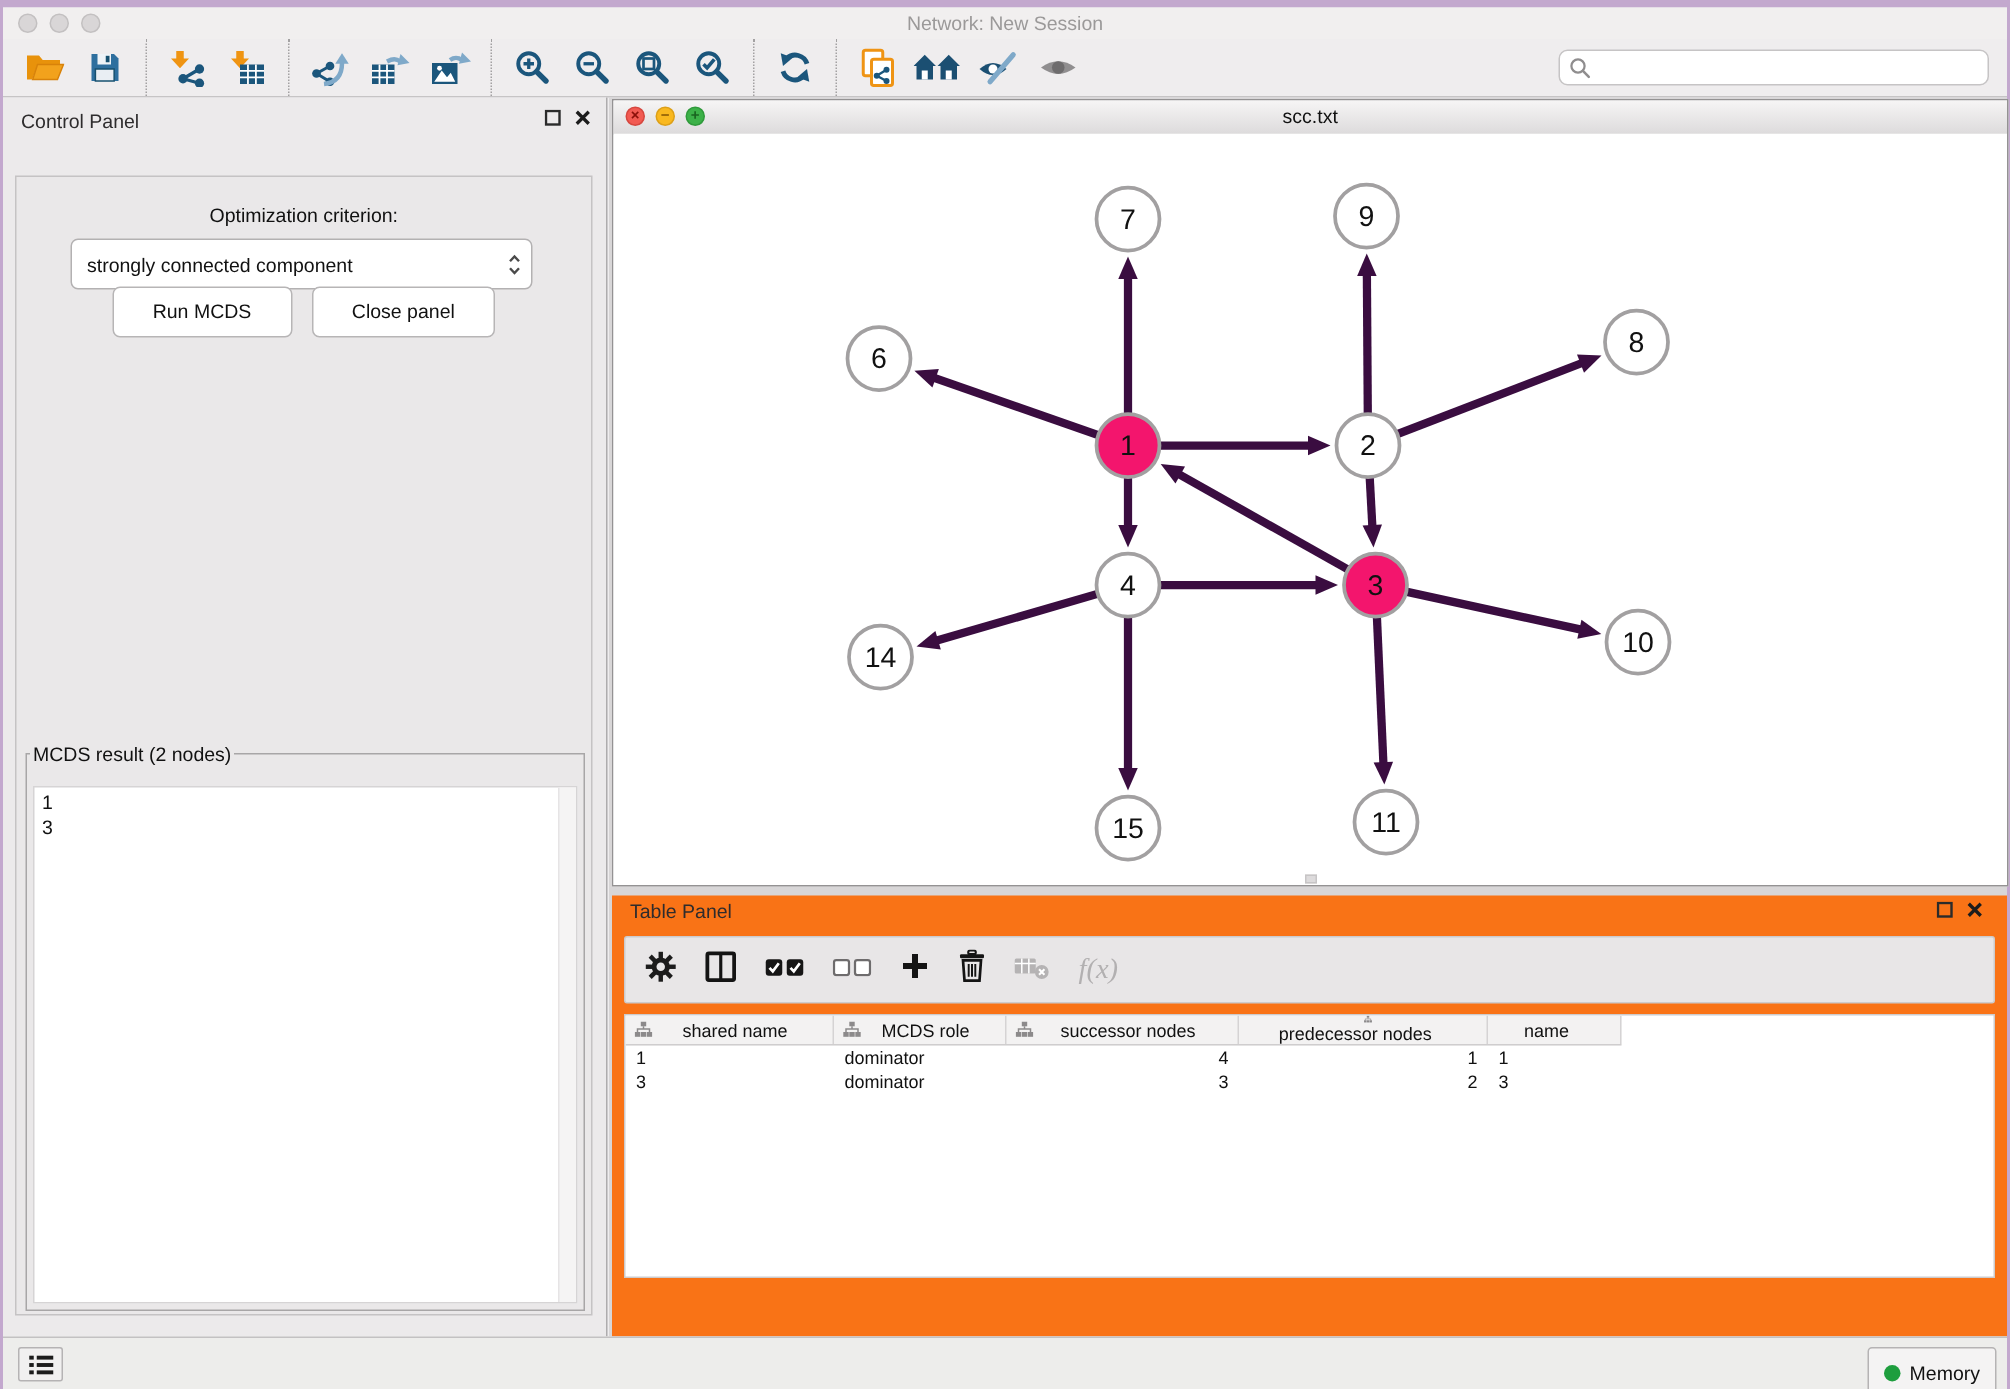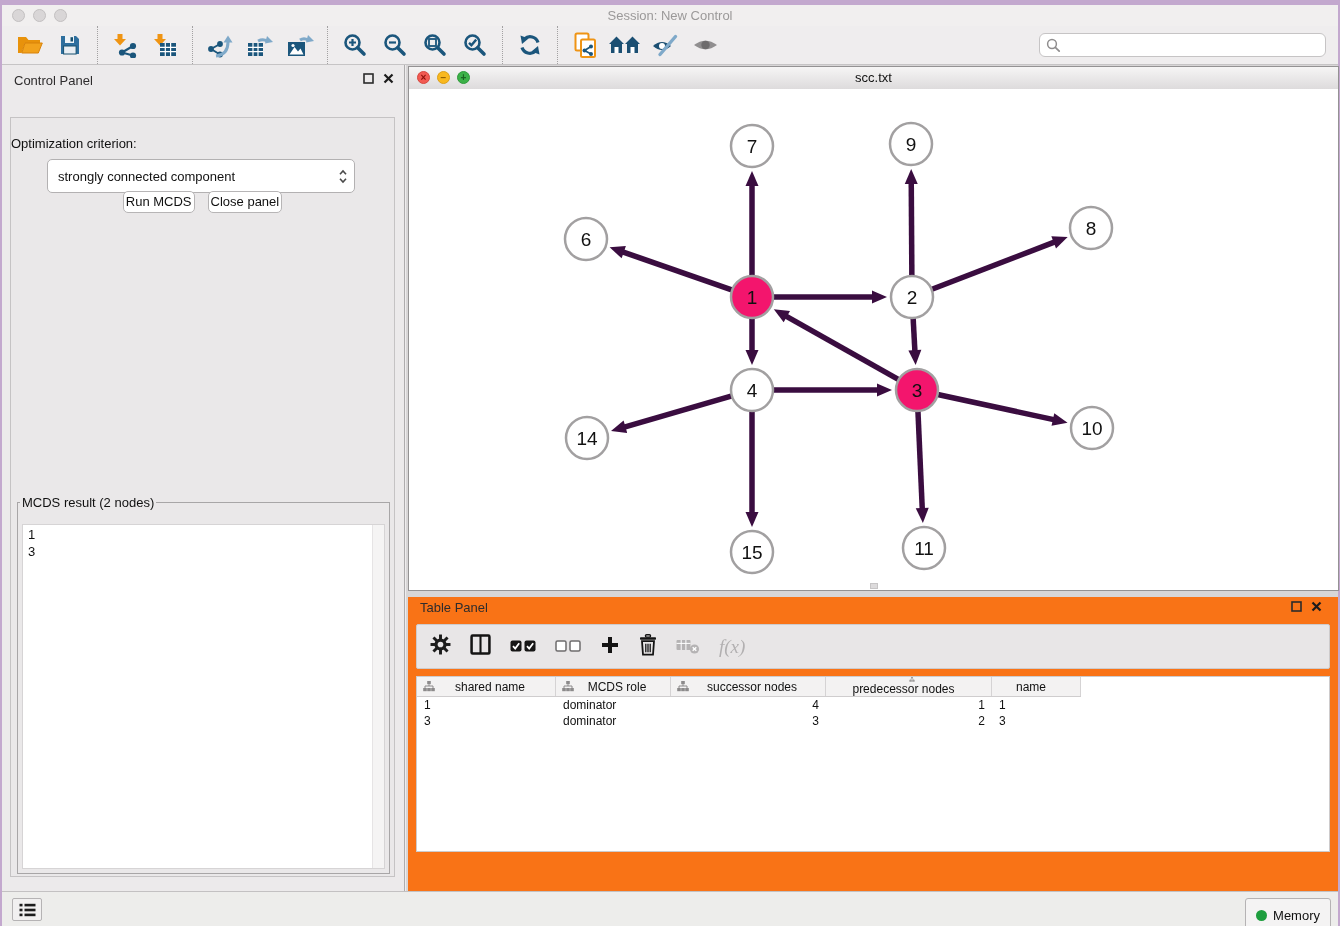--- a/index.html
+++ b/index.html
@@ -26,25 +26,25 @@
   
   .control-panel{position:absolute;left:0;top:0;width:403px;bottom:0;background:#eceaeb;border-right:1px solid #aeacad;box-sizing:border-box;}
   .cp-header{position:relative;height:30px;}
   .cp-title{position:absolute;left:12px;top:8px;font-size:13px;color:#2e2c2d;}
   .panel-btns{position:absolute;right:10px;top:8px;display:flex;gap:9px;align-items:center;}
   .cp-tabs{position:absolute;top:34px;left:0;right:0;display:flex;justify-content:center;z-index:2;}
   .cp-tab{height:19px;line-height:19px;padding:0 13px;font-size:13px;background:#fff;border:1px solid #b9b7b8;border-left:none;color:#1a1a1a;cursor:default;}
   .cp-tab:first-child{border-left:1px solid #b9b7b8;border-radius:3px 0 0 0;}
   .cp-tab.active{background:#e7e5e6;color:#adb2b8;border-color:#c9c7c8;border-bottom:1px solid #e7e5e6;border-radius:0 4px 0 0;}
   .cp-content{position:absolute;left:8px;right:9px;top:52px;bottom:14px;border:1px solid #c5c3c4;background:#eae8e9;}
-  .opt-label{position:absolute;top:18px;left:0;right:0;font-size:13px;color:#111;}
+  .opt-label{position:absolute;top:18px;left:0;right:0;text-align:center;font-size:13px;color:#111;}
   .dropdown{position:absolute;left:36px;right:39px;top:41px;height:34px;background:#fff;border:1px solid #b3b1b2;border-radius:5px;display:flex;align-items:center;box-sizing:border-box;padding:0 6px 0 10px;font-size:13px;color:#111;}
   .dropdown .dd-label{flex:1;}
   .cp-buttons{position:absolute;top:73px;left:0;right:0;display:flex;justify-content:center;gap:13px;}
-  .btn{height:22px;line-height:20px;padding:0 2px;background:#fff;border:1px solid #b7b5b6;border-radius:5px;font-size:13px;color:#111;box-sizing:border-box;}
+  .btn{height:34px;line-height:20px;padding:0 26px;background:#fff;border:1px solid #b7b5b6;border-radius:5px;font-size:13px;color:#111;box-sizing:border-box;}
   .result-box{position:absolute;left:6px;width:371px;top:377px;bottom:2px;border:1px solid #a8a6a7;margin:0;padding:0;background:#eae8e9;}
   .result-box legend{font-size:13px;color:#111;margin-left:2px;padding:0 2px;}
   .result-inner{position:absolute;left:4px;right:4px;top:14px;bottom:4px;background:#fff;border:1px solid #d6d4d5;}
   .result-track{position:absolute;right:0;top:0;bottom:0;width:11px;background:#f5f4f4;border-left:1px solid #e6e4e5;}
   .result-lines{padding:1px 5px;font-size:13px;line-height:17px;color:#111;}
 
   
   .net-frame{position:absolute;left:406px;top:1px;width:931px;height:525px;border:1px solid #949293;box-sizing:border-box;background:#fff;}
   .net-titlebar{height:22px;background:linear-gradient(#f6f5f5,#dddbdc);border-bottom:1px solid #a9a7a8;position:relative;}
   .net-traffic{position:absolute;left:8px;top:4px;display:flex;gap:7px;}
@@ -86,21 +86,21 @@
 <body>
 
 <div class="app">
 
   <div class="titlebar">
     <div class="traffic">
       <span class="dot"></span>
       <span class="dot"></span>
       <span class="dot"></span>
     </div>
-    <div class="title-text">Session: New Control</div>
+    <div class="title-text">Network: New Session</div>
   </div>
 
   <div class="toolbar">
     <span class="tbtn">
       <svg width="26" height="22" viewBox="0 0 26 22">
         <path d="M1 3 h8 l2.5 3 H23 v3 H8 L4.5 19 H1z" fill="#e8920b"></path>
         <path d="M8 9 H25.3 L21.3 19 H4.8z" fill="#f2a21c" stroke="#d8820a" stroke-width="1"></path>
       </svg>
     </span>
     <span class="tbtn">

